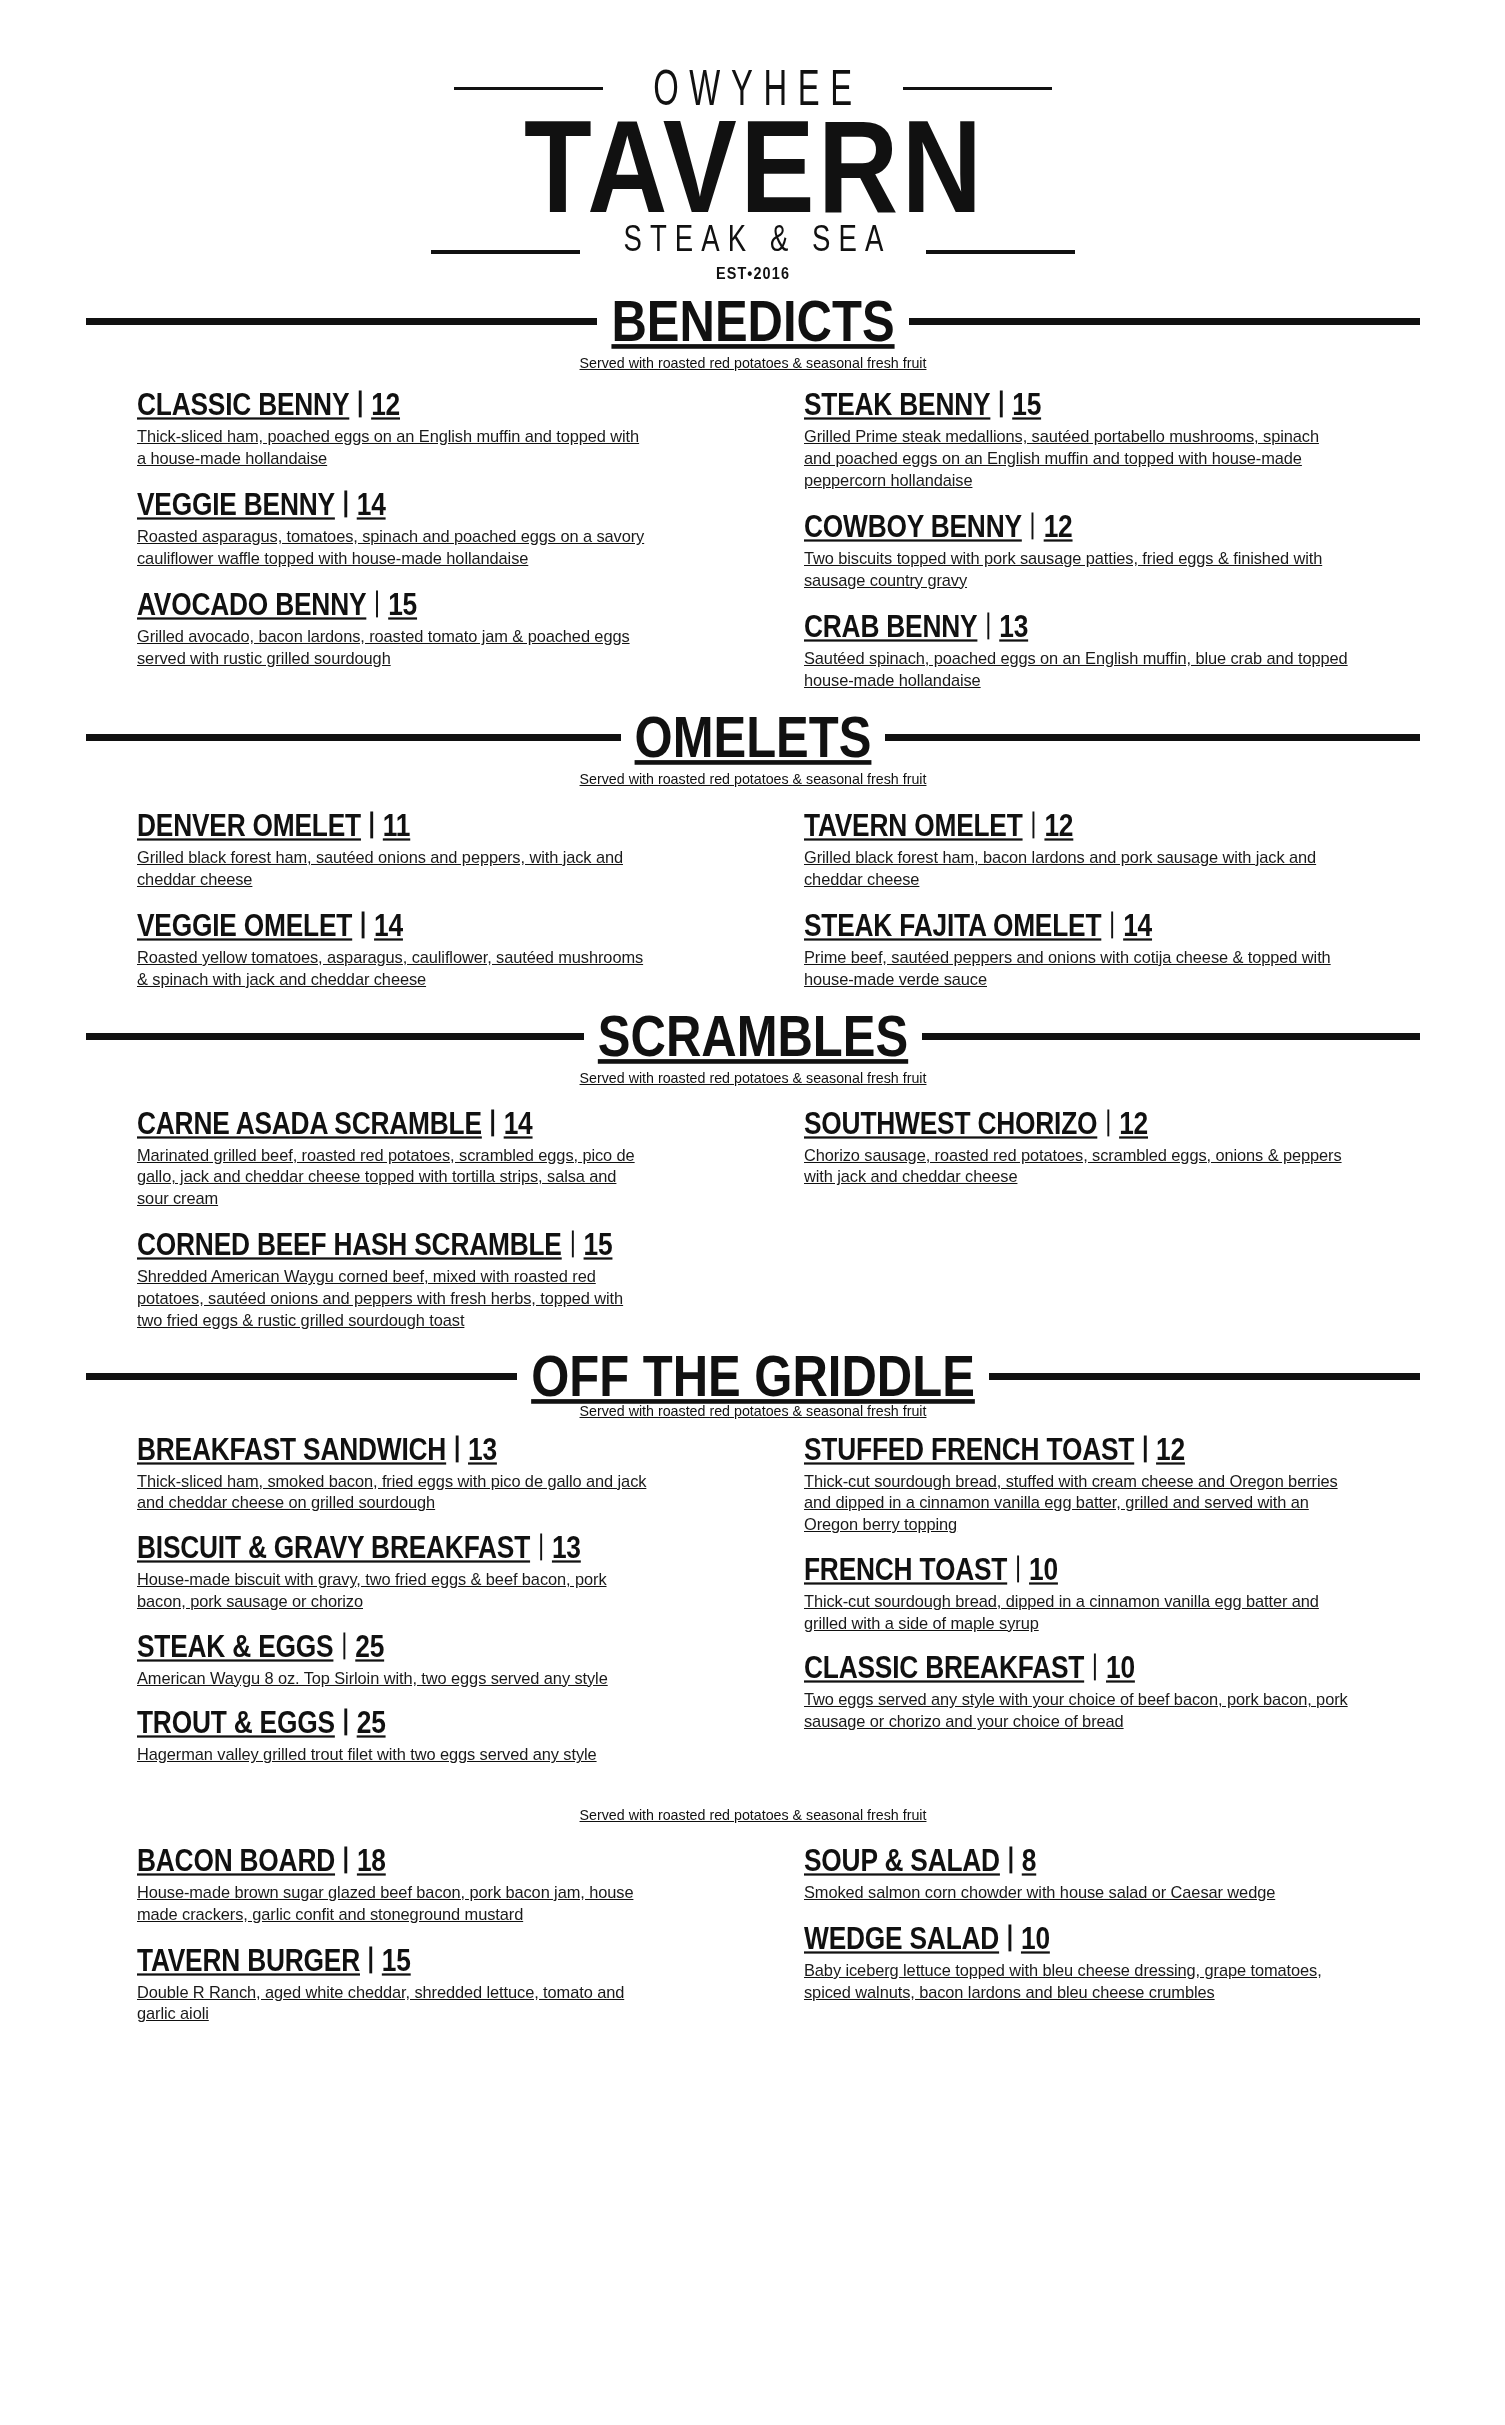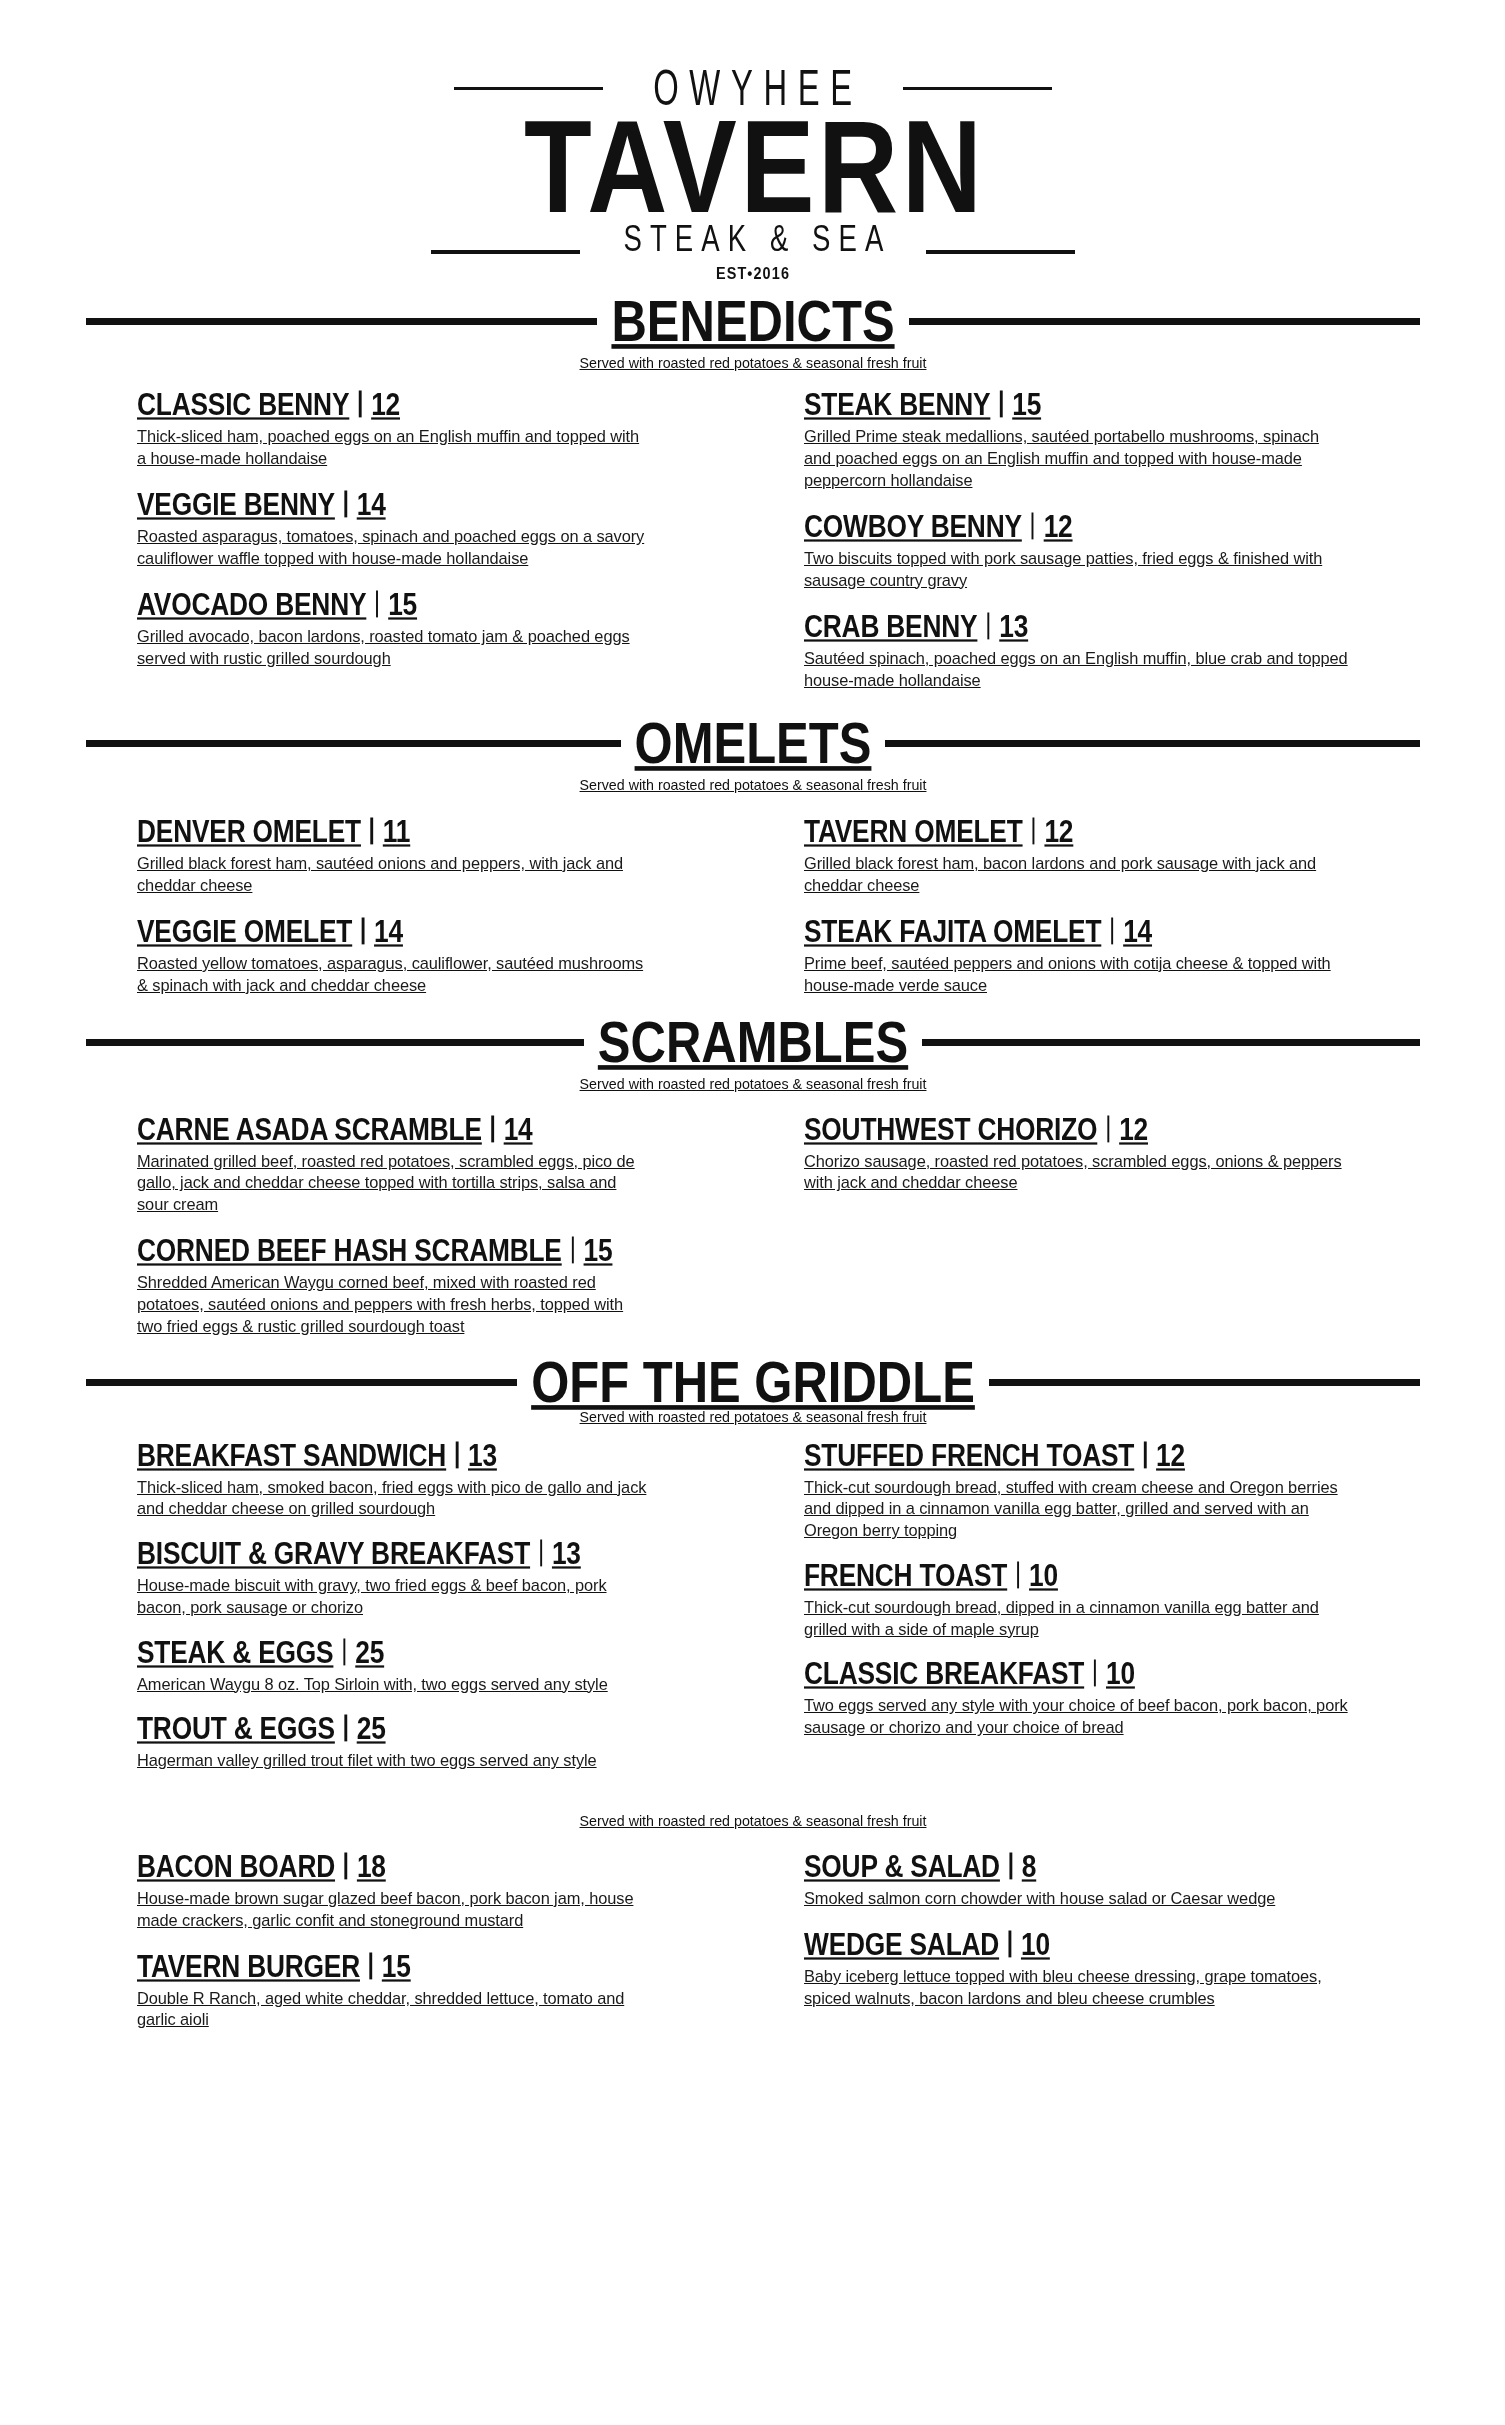--- a/index.html
+++ b/index.html
@@ -167,21 +167,21 @@
     font-weight: 400;
     margin-top: 7px;
     letter-spacing: -0.1px;
     transform: scaleX(0.965);
     transform-origin: left top;
     color: #1a1a1a;
   }
 
   
   .section.benedicts .cols { margin-top: 20.4px; }
-  .section.omelets { margin-top: 28px; }
+  .section.omelets { margin-top: 22px; }
   .section.omelets .cols { margin-top: 25px; }
   .section.scrambles { margin-top: 22px; }
   .section.scrambles .cols { margin-top: 23.5px; }
   .section.griddle { margin-top: 20.4px; }
   .section.griddle .section-sub { margin-top: 1.6px; }
   .section.griddle .cols { margin-top: 17px; }
   .section.thisthat { margin-top: 22px; }
   .section.thisthat .cols { margin-top: 23.5px; }
 
   .section.griddle .item { margin-bottom: 19px; }

